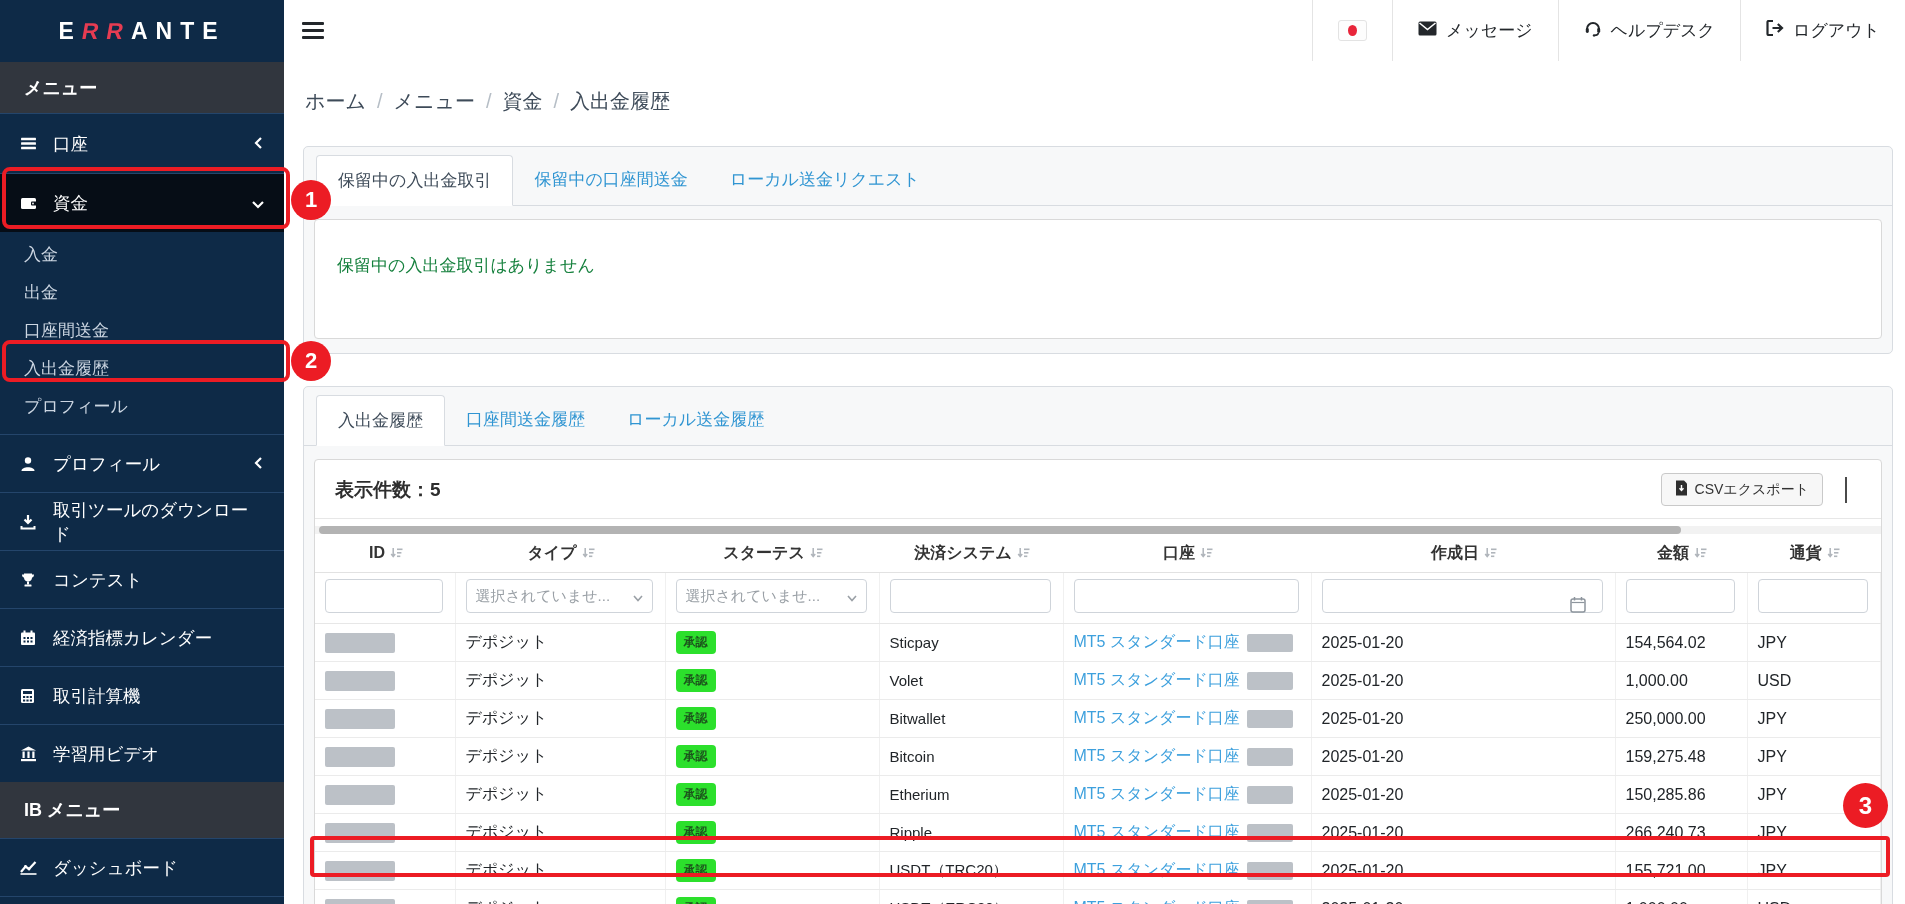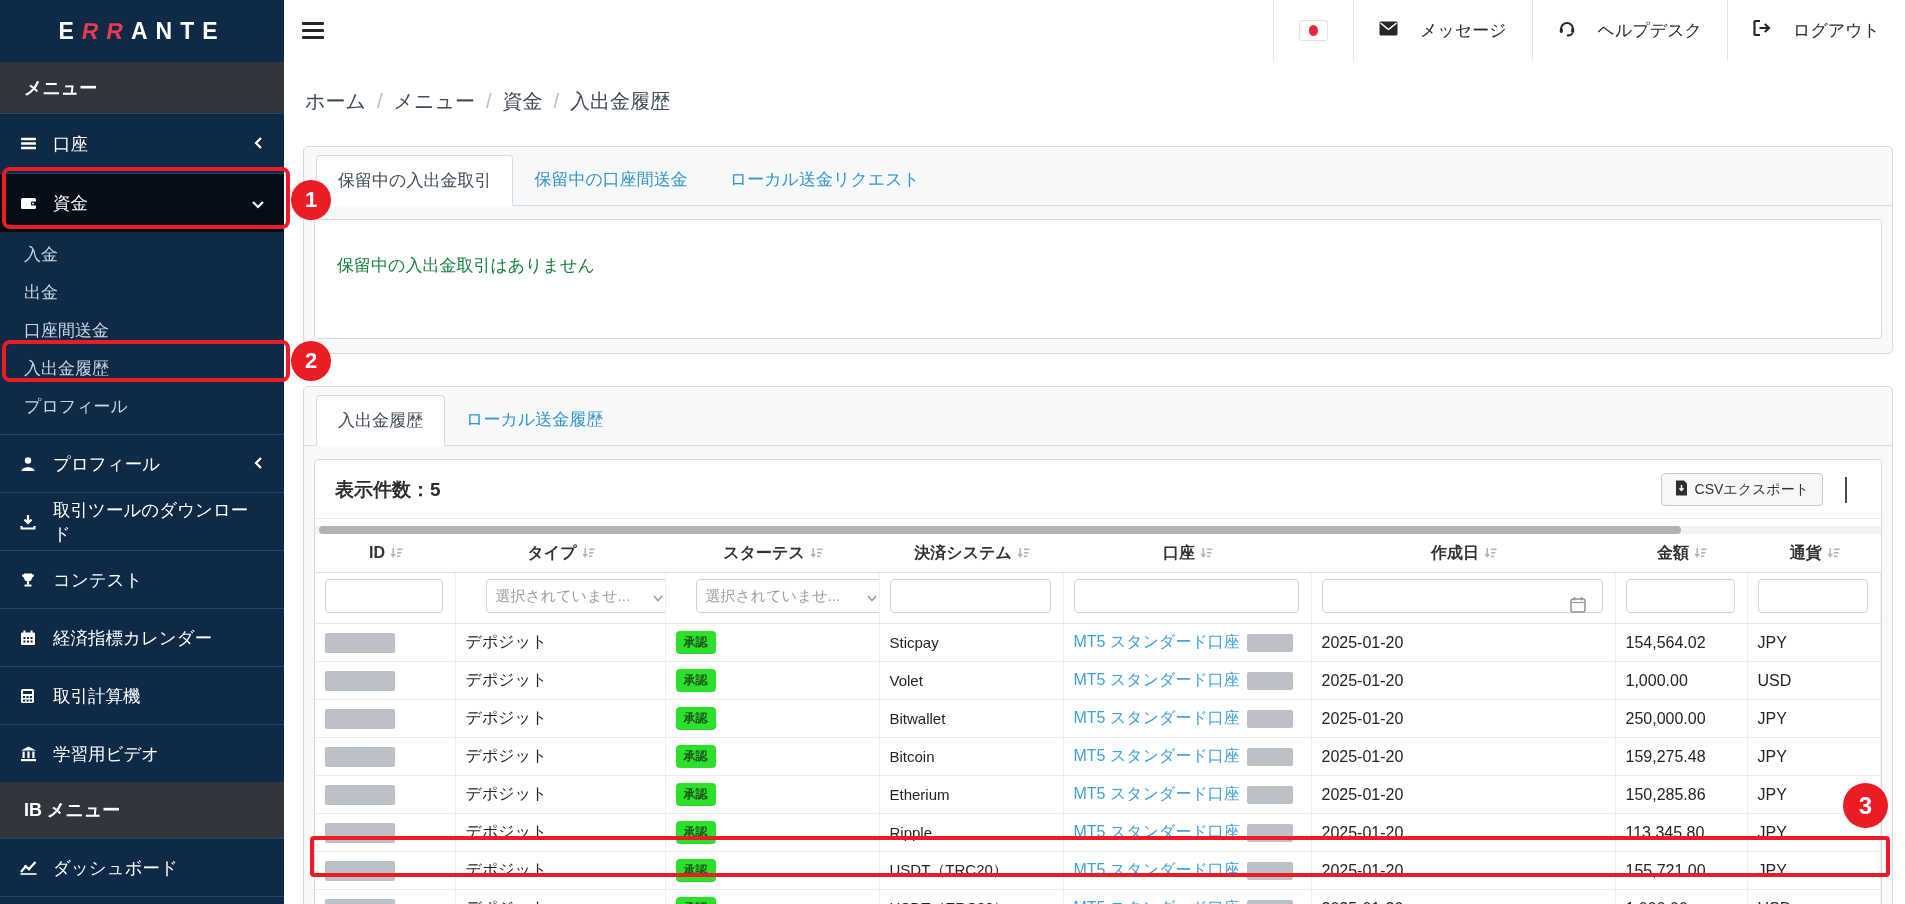--- a/index.html
+++ b/index.html
@@ -22,21 +22,21 @@
   .nav-item.active{background:#060d16;height:58px;}
   .submenu{padding:4px 0 8px 0;}
   .sub-item{height:38px;line-height:38px;padding-left:24px;font-size:17px;color:#ccd6e2;cursor:pointer;}
   .nav-item.item-koza{height:59px;}
 
   
   .topbar{position:absolute;left:284px;top:0;right:0;height:61px;background:#fff;display:flex;align-items:center;z-index:1;}
   .hamburger{margin-left:18px;width:22px;display:flex;flex-direction:column;gap:4px;cursor:pointer;}
   .hamburger span{display:block;height:3px;background:#23272b;border-radius:1px;}
   .tb-right{margin-left:auto;display:flex;height:61px;}
-  .tb-item{display:flex;align-items:center;gap:22px;padding:0 25px;border-left:1px solid #e4e4e4;
+  .tb-item{display:flex;align-items:center;gap:9px;padding:0 25px;border-left:1px solid #e4e4e4;
            font-size:17px;color:#23272b;cursor:pointer;}
   .flag{width:27px;height:19px;background:#fdfdfd;border:1px solid #e3e3e3;border-radius:3px;
         display:flex;align-items:center;justify-content:center;}
   .flag .dot{width:9px;height:11px;background:#e8253a;border-radius:50%;}
 
   
   .content{position:absolute;left:284px;top:61px;right:0;bottom:0;padding:25px 12px 0 19px;background:#fff;}
   .breadcrumb{font-size:20px;color:#3e4b59;margin:2px 0 31px 2px;}
   .breadcrumb .crumb{cursor:pointer;}
   .breadcrumb .sep{color:#b6bec6;margin:0 11px;}
@@ -62,21 +62,21 @@
   .scrollthumb{position:absolute;left:4px;top:0;height:8px;width:87%;background:#b3b3b3;border-radius:4px;cursor:pointer;}
 
   table.grid{width:100%;border-collapse:collapse;table-layout:fixed;}
   th{ text-align:center;padding:9px 8px 8px 10px;font-size:16px;font-weight:bold;color:#333;
       border-bottom:1px solid #e2e2e2;white-space:nowrap;cursor:pointer;}
   th .sort{margin-left:5px;vertical-align:-1px;}
   .f-cell{padding:6px 12px 10px 10px;border-right:1px solid #f0f0f0;border-bottom:1px solid #e7e7e7;}
   .f-input{width:100%;height:34px;border:1px solid #cfd4da;border-radius:4px;box-sizing:border-box;
            font-size:15px;padding:0 8px;background:#fff;}
   .f-select{width:100%;height:34px;border:1px solid #cfd4da;border-radius:4px;box-sizing:border-box;
-            display:flex;align-items:center;padding:0 9px;color:#9aa0a6;font-size:15px;background:#fff;cursor:pointer;margin-left:20px;}
+            display:flex;align-items:center;padding:0 9px;color:#9aa0a6;font-size:15px;background:#fff;cursor:pointer;}
   .f-select .ph{flex:1;overflow:hidden;white-space:nowrap;}
   .f-date{position:relative;}
   .f-date svg{position:absolute;right:8px;top:9px;}
 
   td{padding:7px 10px;font-size:16px;color:#212529;border-right:1px solid #f0f0f0;
      border-bottom:1px solid #ebebeb;white-space:nowrap;overflow:hidden;}
   td.sys{font-size:15px;}
   .redact{width:70px;height:20px;background:#bcc1c7;border-radius:2px;}
   .redact-sm{display:inline-block;width:46px;height:18px;background:#bcc1c7;border-radius:2px;
              vertical-align:middle;margin-left:7px;}
@@ -316,20 +316,21 @@
         <div class="tab">ローカル送金リクエスト</div>
       </div>
       <div class="inner-card">
         <div class="empty-body">保留中の入出金取引はありません</div>
       </div>
     </div>
 
     <div class="card second">
       <div class="tabstrip">
         <div class="tab active">入出金履歴</div>
+        <div class="tab">口座間送金履歴</div>
         <div class="tab">ローカル送金履歴</div>
       </div>
 
       <div class="inner-card table-card">
         <div class="table-head-bar">
           <span class="count">表示件数：5</span>
           <span class="csv-btn">
             <span>
               <svg width="13" height="16" viewBox="0 0 13 16">
                   <path d="M1,0.5 h8 l3,3 v12 h-11 z" fill="#2e2e2e"></path>
@@ -523,21 +524,21 @@
             </tr>
             <tr>
               <td>
                   <div class="redact"></div>
                 </td>
               <td>デポジット</td>
               <td><span class="badge">承認</span></td>
               <td class="sys">Ripple</td>
               <td><a class="acct-link">MT5 スタンダード口座</a><span class="redact-sm"></span></td>
               <td>2025-01-20</td>
-              <td>113,345.80</td>
+              <td>266,240.73</td>
               <td>JPY</td>
             </tr>
             <tr>
               <td>
                   <div class="redact"></div>
                 </td>
               <td>デポジット</td>
               <td><span class="badge">承認</span></td>
               <td class="sys">USDT（TRC20）</td>
               <td><a class="acct-link">MT5 スタンダード口座</a><span class="redact-sm"></span></td>

